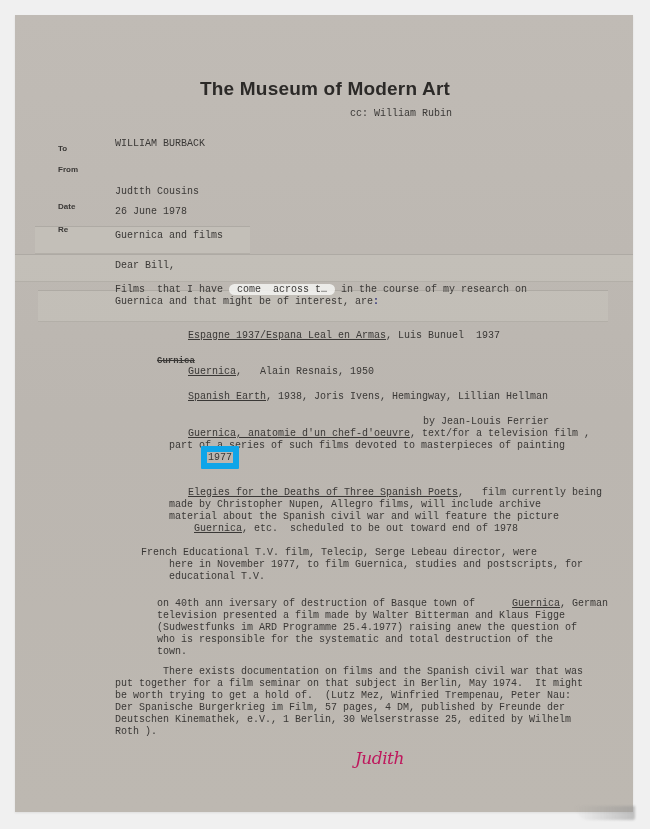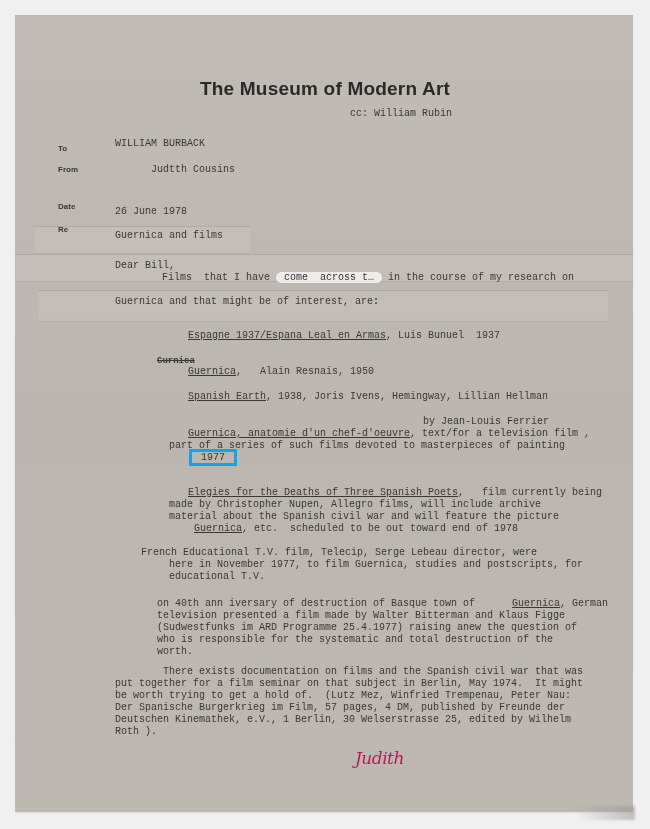--- a/index.html
+++ b/index.html
@@ -34,21 +34,21 @@
   .label {
     position: absolute; left: 58px; font-family: "Liberation Sans", "DejaVu Sans", sans-serif;
     font-weight: bold; font-size: 8px; color: #3a3836;
   }
   .field { position: absolute; left: 115px; font-size: 10px; }
   .t { position: absolute; font-size: 10px; white-space: pre; line-height: 12px; }
   .u { text-decoration: underline; text-decoration-thickness: 1px; padding-left: 31px; }
   .strike { text-decoration: line-through; font-weight: bold; font-size: 9px; }
   .whiteout { background: rgba(245,245,242,0.85); border-radius: 6px; padding: 0 2px; }
   .ink { color: #2d2f7a; font-weight: bold; }
-  .bracket { border: 3px solid #0ea5e9; border-radius: 1px; padding: 0 9px; }
+  .bracket { border: 6px solid #0ea5e9; border-radius: 1px; padding: 0 1px; margin-left: 12px; }
   .signature {
     position: absolute; left: 355px; top: 748px; font-family: "DejaVu Serif", serif;
     font-style: italic; font-size: 17px; color: #be185d; letter-spacing: -0.5px;
   }
 </style>
 </head>
 <body>
 
 <div class="paper"></div>
 <div class="paper-curl"></div>
@@ -56,28 +56,28 @@
 <div class="tape" style="left:35px;top:226px;width:215px;height:26px;"></div>
 <div class="tape" style="left:15px;top:254px;width:618px;height:26px;"></div>
 <div class="tape" style="left:38px;top:290px;width:570px;height:30px;"></div>
 
 <div class="letterhead">The Museum of Modern Art</div>
 <div class="cc">cc: William Rubin</div>
 
 <div class="label" style="top:124px;margin-top:20px;">To</div>
 <div class="field" style="top:138px;">WILLIAM BURBACK</div>
 <div class="label" style="top:165px;">From</div>
-<div class="field" style="top:164px;margin-left:36px;">Judtth Cousins</div>
+<div class="field" style="top:186px;">Judtth Cousins</div>
 <div class="label" style="top:202px;">Date</div>
 <div class="field" style="top:206px;">26 June 1978</div>
 <div class="label" style="top:225px;">Re</div>
 <div class="field" style="top:230px;">Guernica and films</div>
 
 <div class="t" style="left:115px;top:260px;text-align:center;">Dear Bill,</div>
-<div class="t" style="left:115px;top:272px;margin-left:47px;"><span>Films  that I have </span><span class="whiteout"> come  across t… </span><span> in the course of my research on</span></div>
+<div class="t" style="left:115px;top:284px;"><span>Films  that I have </span><span class="whiteout"> come  across t… </span><span> in the course of my research on</span></div>
 <div class="t" style="left:115px;top:296px;"><span>Guernica and that might be of interest, are</span><span class="ink">:</span></div>
 
 <div class="t" style="left:157px;top:330px;"><span class="u">Espagne 1937/Espana Leal en Armas</span><span>, Luis Bunuel  1937</span></div>
 
 <div class="t strike" style="left:157px;top:355px;">Gurnica</div>
 <div class="t" style="left:157px;top:366px;"><span class="u">Guernica</span><span>,   Alain Resnais, 1950</span></div>
 
 <div class="t" style="left:157px;top:391px;"><span class="u">Spanish Earth</span><span>, 1938, Joris Ivens, Hemingway, Lillian Hellman</span></div>
 
 <div class="t" style="left:423px;top:416px;">by Jean-Louis Ferrier</div>
@@ -91,21 +91,21 @@
 <div class="t" style="left:163px;top:523px;"><span class="u">Guernica</span><span>, etc.  scheduled to be out toward end of 1978</span></div>
 
 <div class="t" style="left:141px;top:547px;">French Educational T.V. film, Telecip, Serge Lebeau director, were</div>
 <div class="t" style="left:157px;top:559px;">  here in November 1977, to film Guernica, studies and postscripts, for</div>
 <div class="t" style="left:157px;top:571px;">  educational T.V.</div>
 
 <div class="t" style="left:157px;top:598px;"><span>on 40th ann iversary of destruction of Basque town of </span><span class="u">Guernica</span><span>, German</span></div>
 <div class="t" style="left:157px;top:610px;">television presented a film made by Walter Bitterman and Klaus Figge</div>
 <div class="t" style="left:157px;top:622px;">(Sudwestfunks im ARD Programme 25.4.1977) raising anew the question of</div>
 <div class="t" style="left:157px;top:634px;">who is responsible for the systematic and total destruction of the</div>
-<div class="t" style="left:157px;top:646px;">worth.</div>
+<div class="t" style="left:157px;top:646px;">town.</div>
 
 <div class="t" style="left:115px;top:666px;">        There exists documentation on films and the Spanish civil war that was</div>
 <div class="t" style="left:115px;top:678px;">put together for a film seminar on that subject in Berlin, May 1974.  It might</div>
 <div class="t" style="left:115px;top:690px;">be worth trying to get a hold of.  (Lutz Mez, Winfried Trempenau, Peter Nau:</div>
 <div class="t" style="left:115px;top:702px;">Der Spanische Burgerkrieg im Film, 57 pages, 4 DM, published by Freunde der</div>
 <div class="t" style="left:115px;top:714px;">Deutschen Kinemathek, e.V., 1 Berlin, 30 Welserstrasse 25, edited by Wilhelm</div>
 <div class="t" style="left:115px;top:726px;">Roth ).</div>
 
 <div class="signature">Judith</div>
 

